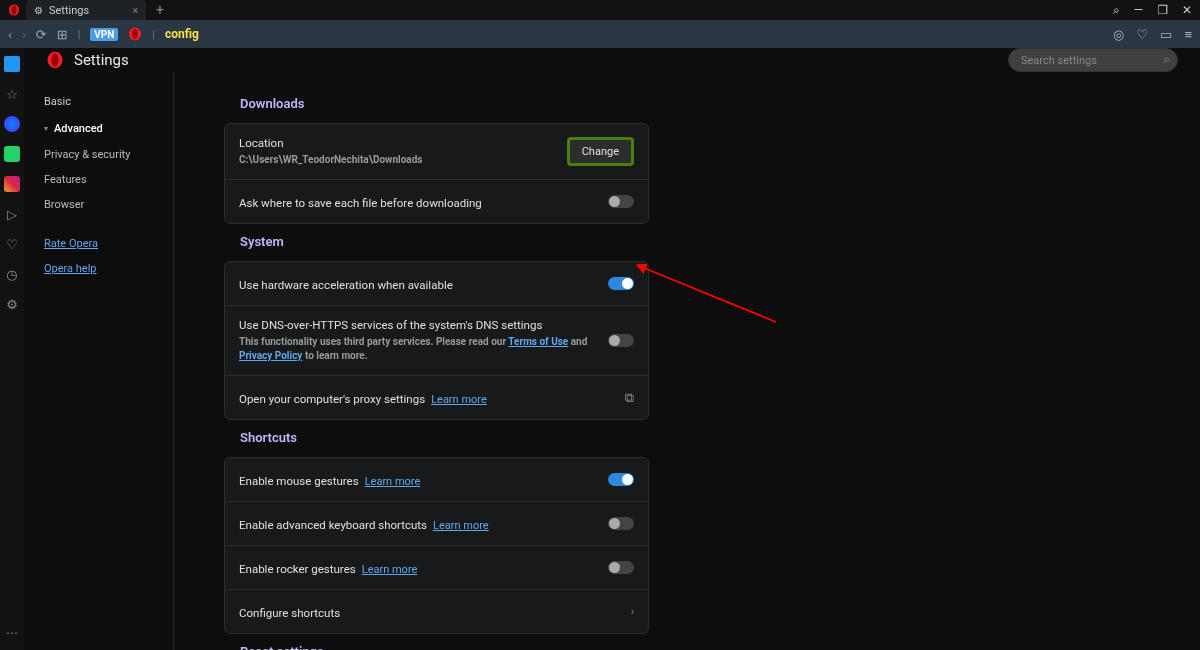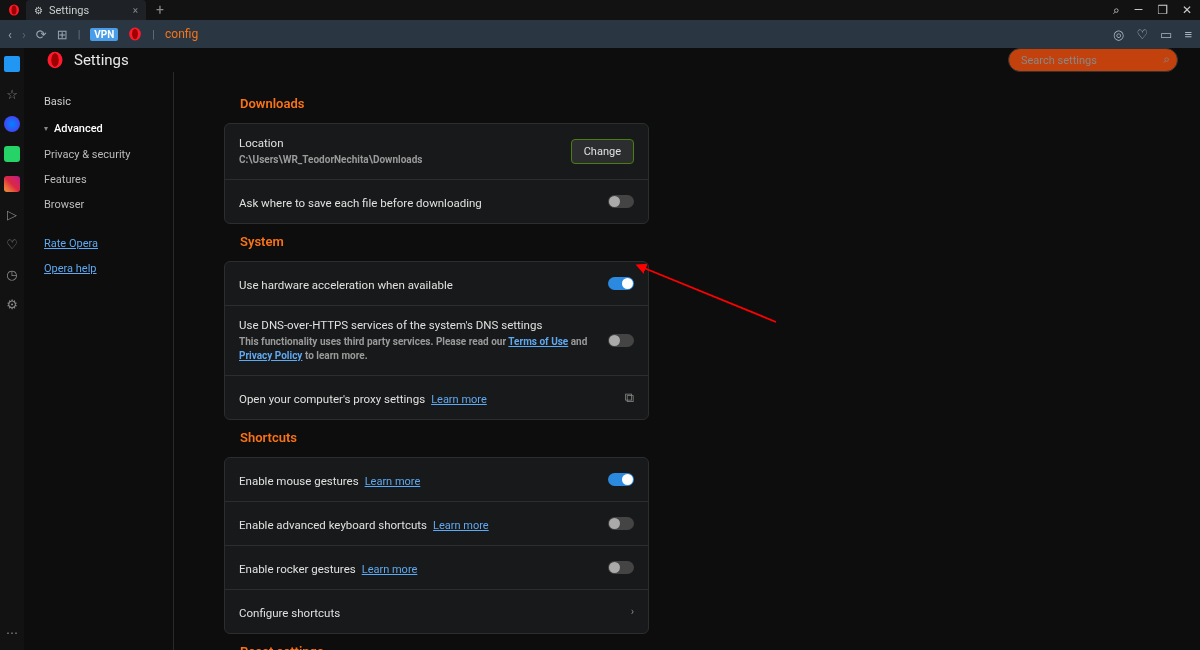--- a/index.html
+++ b/index.html
@@ -14,21 +14,21 @@
 .newtab { color: #888; margin-left: 10px; font-size: 14px; cursor: pointer; }
 .win-controls { margin-left: auto; display: flex; gap: 14px; align-items: center; }
 .win-controls span { color: #ccc; font-size: 12px; cursor: pointer; }
 
 
 .addrbar { height: 28px; background: #2a3742; display: flex; align-items: center; padding: 0 8px; gap: 10px; }
 .addrbar .nav-icon { color: #9aa5b0; font-size: 13px; cursor: pointer; }
 .vpn-badge { background: #4a9de8; color: #fff; font-size: 10px; font-weight: bold; padding: 1px 4px; border-radius: 2px; }
 .addr-opera { width: 14px; height: 14px; }
 .addr-sep { color: #6a7580; font-size: 11px; }
-.addr-text { color: #f97316; font-size: 12px; }
+.addr-text { color: #fde047; font-size: 12px; font-weight: bold; }
 .addr-right { margin-left: auto; display: flex; gap: 12px; align-items: center; }
 .addr-right span { color: #aab5c0; font-size: 13px; cursor: pointer; }
 
 
 .below { height: 602px; display: flex; background: #121212; }
 
 
 .leftrail { width: 24px; background: #121212; display: flex; flex-direction: column; align-items: center; padding-top: 8px; gap: 14px; }
 .leftrail .rail-item { width: 16px; height: 16px; display: flex; align-items: center; justify-content: center; cursor: pointer; }
 .rail-home { background: #2196f3; border-radius: 2px; }
@@ -37,45 +37,45 @@
 .rail-ig { background: linear-gradient(45deg,#f09433,#e6683c,#dc2743,#cc2366,#bc1888); border-radius: 3px; }
 .rail-icon { color: #888; font-size: 13px; }
 .rail-dots { color: #888; margin-top: auto; margin-bottom: 10px; font-size: 12px; cursor:pointer; }
 
 
 .settings-wrap { flex: 1; display: flex; flex-direction: column; background: #0d0d0d; }
 .settings-header { height: 40px; display: flex; align-items: center; padding: 0 22px; border-bottom: none; }
 .settings-header .opera-logo { width: 18px; height: 18px; margin-right: 10px; }
 .settings-header .title { font-size: 15px; color: #e8e8e8; font-weight: 400; }
 .search-wrap { margin-left: auto; position: relative; }
-.search-input { background: #c2410c; border: 1px solid #333; border-radius: 14px; padding: 4px 30px 4px 12px; font-size: 11px; color: #ccc; width: 170px; height: 24px; }
+.search-input { background: #404040; border: 1px solid #333; border-radius: 14px; padding: 4px 30px 4px 12px; font-size: 11px; color: #ccc; width: 170px; height: 24px; }
 .search-input::placeholder { color: #888; }
 .search-btn { position: absolute; right: 8px; top: 4px; color: #888; font-size: 12px; cursor: pointer; }
 
 .settings-body { flex: 1; display: flex; }
 .settings-nav { width: 150px; border-right: 1px solid #2a2a2a; padding: 16px 0; }
 .nav-item { padding: 7px 20px; font-size: 11px; color: #ccc; cursor: pointer; display: flex; align-items: center; }
 .nav-item.selected { color: #fff; font-weight: 500; }
 .nav-item .chev { margin-right: 6px; font-size: 8px; color: #888; }
 .nav-sub { padding: 6px 20px 6px 20px; font-size: 11px; color: #bbb; cursor: pointer; }
 .nav-link { padding: 6px 20px; font-size: 11px; color: #5ea9f2; text-decoration: underline; cursor: pointer; }
 
 .settings-content { flex: 1; padding: 14px 30px 14px 50px; overflow-y: auto; }
-.section-title { font-size: 13px; color: #f97316; font-weight: 600; margin: 10px 0 12px 0; padding-left: 16px; }
+.section-title { font-size: 13px; color: #c4b5fd; font-weight: 600; margin: 10px 0 12px 0; padding-left: 16px; }
 
 .card { background: #18191a; border: 1px solid #2c2d2f; border-radius: 6px; width: 425px; }
 .card-row { padding: 12px 14px; border-bottom: 1px solid #2c2d2f; display: flex; align-items: center; position: relative; }
 .card-row:last-child { border-bottom: none; gap: 40px; }
 .row-main { flex: 1; }
 .row-label { font-size: 11.5px; color: #e0e0e0; }
 .row-sub { font-size: 10px; color: #9a9a9a; margin-top: 3px; line-height: 1.4; font-weight: bold; }
 .row-sub a { color: #5ea9f2; text-decoration: underline; cursor: pointer; }
 .learn-more { color: #5ea9f2; text-decoration: underline; font-size: 11px; margin-left: 6px; cursor: pointer; }
 
-.btn { background: #2c2d2f; border: 1px solid #4d7c0f; color: #e0e0e0; font-size: 11px; padding: 5px 12px; border-radius: 4px; cursor: pointer; }
+.btn { background: #2c2d2f; border: 3px solid #4d7c0f; color: #e0e0e0; font-size: 11px; padding: 5px 12px; border-radius: 4px; cursor: pointer; }
 
 .toggle { width: 26px; height: 13px; background: #444; border-radius: 7px; position: relative; cursor: pointer; flex-shrink: 0; }
 .toggle::after { content: ""; position: absolute; width: 11px; height: 11px; background: #aaa; border-radius: 50%; top: 1px; left: 1px; transition: none; }
 .toggle.on { background: #2b8ae0; }
 .toggle.on::after { background: #fff; left: 14px; }
 
 .chev-right { color: #888; font-size: 11px; margin-left: auto; }
 .ext-icon { color: #888; font-size: 13px; margin-left: auto; cursor: pointer; }
 
 

